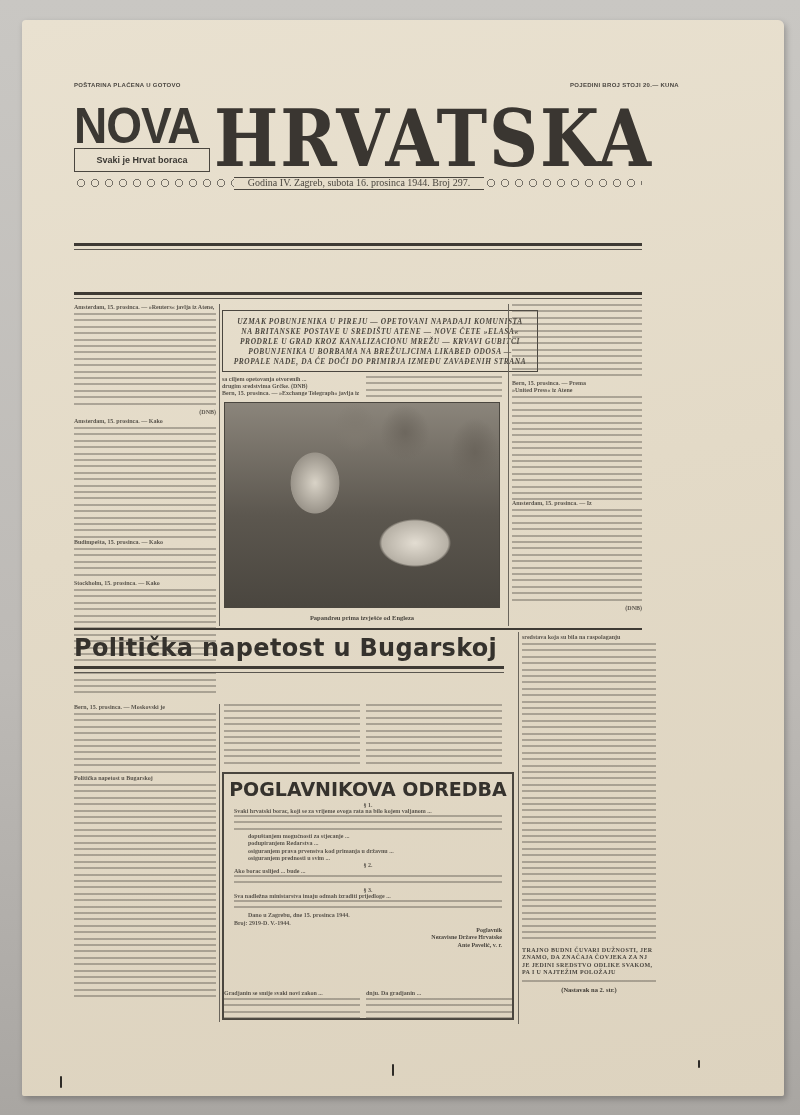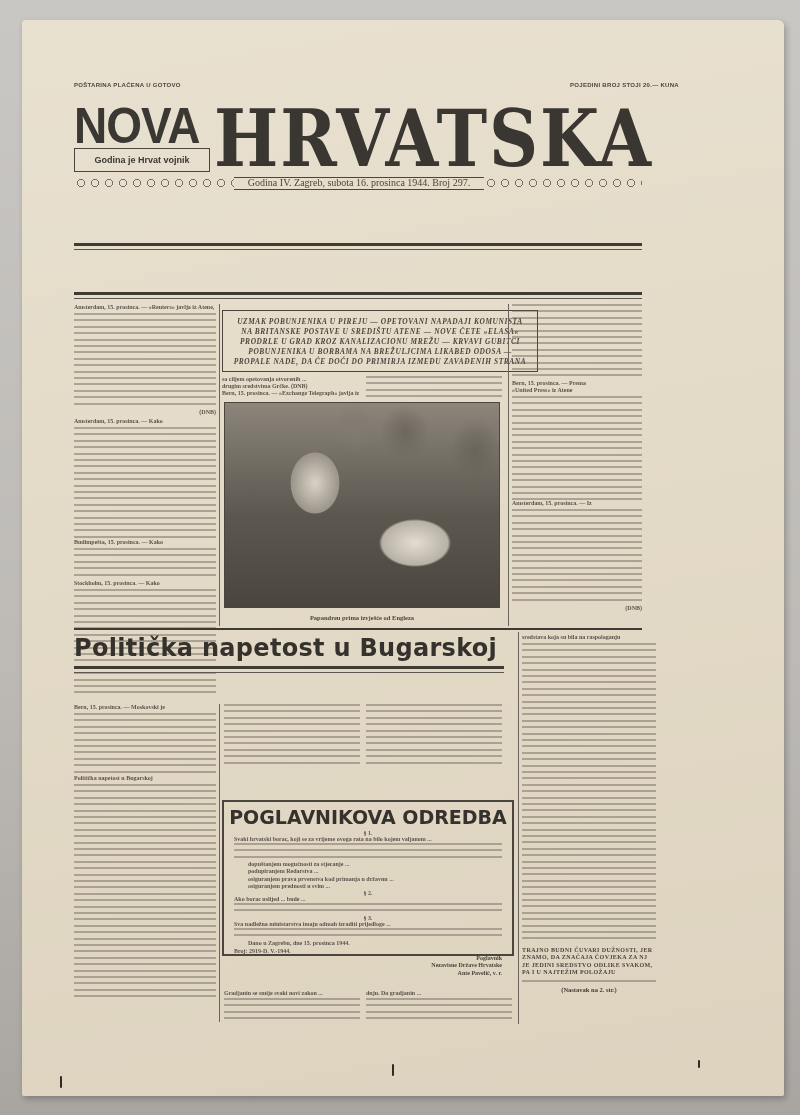--- a/index.html
+++ b/index.html
@@ -107,21 +107,21 @@
 </style>
 </head>
 <body>
 
 <div class="sheet">
 
   <div class="abs tiny" style="left:52px;top:62px;">POŠTARINA PLAĆENA U GOTOVO</div>
   <div class="abs tiny" style="left:548px;top:62px;">POJEDINI BROJ STOJI 20.— KUNA</div>
 
   <div class="abs nova" style="left:52px;top:80px;">NOVA</div>
-  <div class="abs motto" style="left:52px;top:128px;width:136px;height:24px;">Godina je Hrvat vojnik</div>
+  <div class="abs motto" style="left:52px;top:128px;width:136px;height:24px;">Svaki je Hrvat boraca</div>
   <div class="abs hrvatska" style="left:192px;top:80px;">HRVATSKA</div>
 
   <div class="abs ornament" style="left:52px;top:156px;width:160px;"></div>
   <div class="abs dateline" style="left:212px;top:157px;width:250px;height:13px;">Godina IV.    Zagreb, subota 16. prosinca 1944.    Broj 297.</div>
   <div class="abs ornament" style="left:462px;top:156px;width:158px;"></div>
 
   <div class="abs rule-thick" style="left:52px;top:223px;width:568px;"></div>
   <div class="abs rule-thin" style="left:52px;top:229px;width:568px;"></div>
   <div class="abs rule-thick" style="left:52px;top:272px;width:568px;"></div>
   <div class="abs rule-thin" style="left:52px;top:278px;width:568px;"></div>
@@ -172,21 +172,21 @@
     <div class="frag">Bern, 15. prosinca. — Moskovski je</div>
     <div class="lines" style="height:62px;margin-top:2px;"></div>
     <div class="frag">Politička napetost u Bugarskoj</div>
     <div class="lines" style="height:218px;margin-top:2px;"></div>
   </div>
   <div class="vrule" style="left:197px;top:684px;height:318px;"></div>
 
   <div class="col lines" style="left:202px;top:684px;width:136px;height:62px;"></div>
   <div class="col lines" style="left:344px;top:684px;width:136px;height:62px;"></div>
 
-  <div class="abs box" style="left:200px;top:780px;width:292px;height:156px;border-width:2px;">
+  <div class="abs box" style="left:200px;top:752px;width:292px;height:248px;border-width:2px;">
     <div class="pog-h" style="margin-top:4px;">POGLAVNIKOVA ODREDBA</div>
     <div style="padding:2px 10px;">
       <div class="para-mark">§ 1.</div>
       <div class="pog-text">Svaki hrvatski borac, koji se za vrijeme ovoga rata na bilo kojem valjanom ...</div>
       <div class="lines" style="height:18px;"></div>
       <div class="pog-text" style="padding-left:14px;">dopuštanjem mogućnosti za stjecanje ...</div>
       <div class="pog-text" style="padding-left:14px;">podupiranjem Redarstva ...</div>
       <div class="pog-text" style="padding-left:14px;">osiguranjem prava prvenstva kod primanja u državnu ...</div>
       <div class="pog-text" style="padding-left:14px;">osiguranjem prednosti u svim ...</div>
       <div class="para-mark">§ 2.</div>

